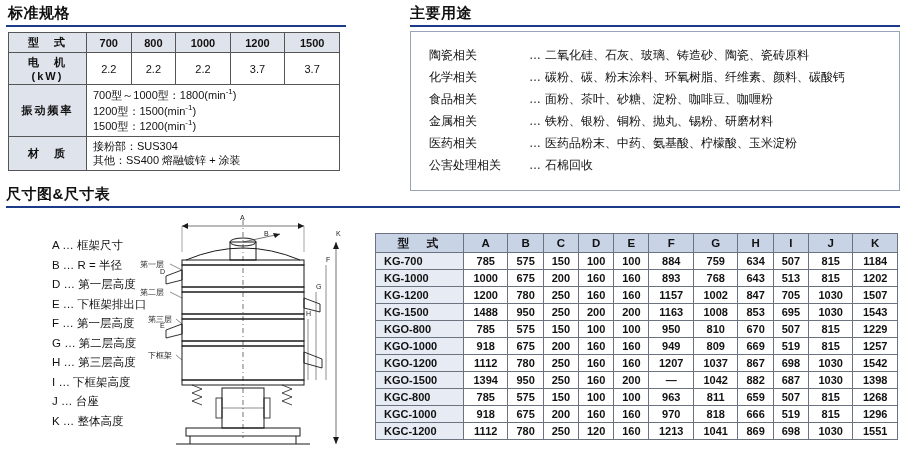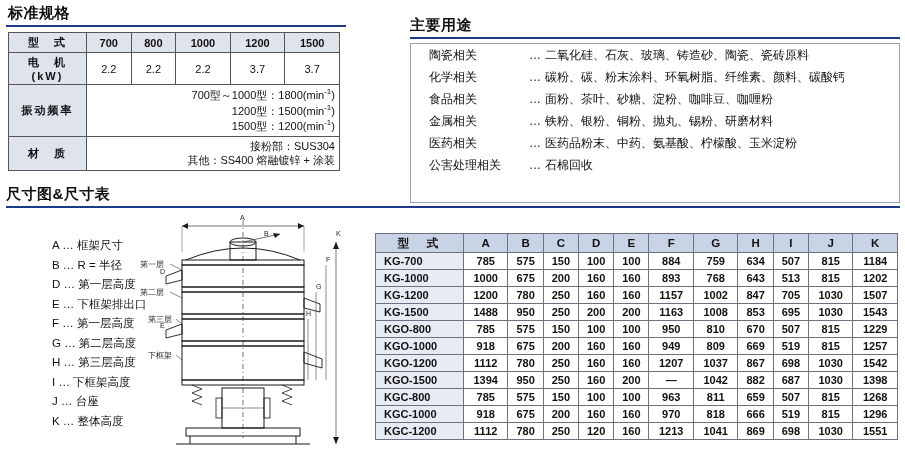--- a/index.html
+++ b/index.html
@@ -48,37 +48,37 @@
     font-weight: bold;
     width: 78px;
     letter-spacing: 2px;
     font-size: 11px;
   }
   table.spec thead td {
     background: #dfe3ec;
     font-weight: bold;
   }
   table.spec td.leftcell {
-    text-align: right;
+    text-align: left;
     padding-left: 6px;
     line-height: 1.35;
     font-size: 11px;
     margin-top: 34px;
   }
   .sub { font-size: 8px; vertical-align: super; }
 
   
-  #usage-block { position: absolute; left: 410px; top: 16px; width: 490px; }
+  #usage-block { position: absolute; left: 410px; top: 4px; width: 490px; }
   #usage-block .title-rule { margin-top: 2px; width: 490px; }
   .usage-box {
     margin-top: 4px;
     border: 1px solid #9aa3b5;
     width: 490px;
     height: 160px;
-    padding: 0 0 0 18px;
+    padding: 12px 0 0 18px;
   }
   .usage-line {
     font-size: 12px;
     line-height: 22px;
     color: #111;
     white-space: nowrap;
   }
   .usage-line .cat { display: inline-block; min-width: 96px; }
   .usage-line .dots { margin: 0 4px; }
 

